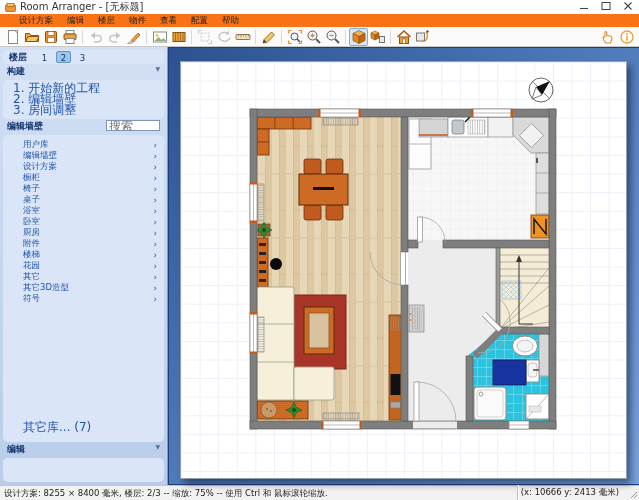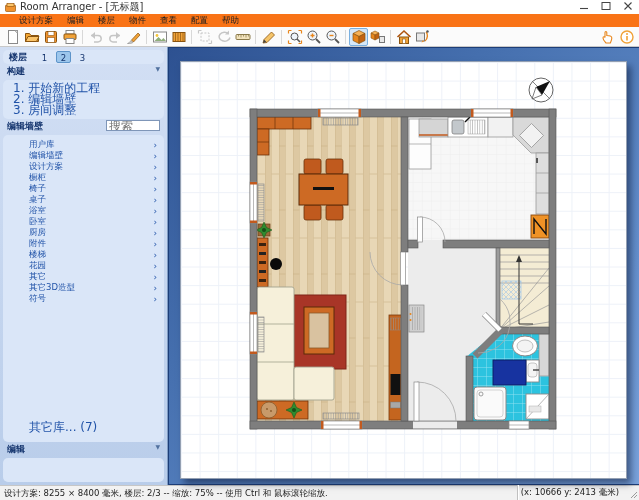--- a/index.html
+++ b/index.html
@@ -43,21 +43,21 @@
     font-size:8.5px; margin-right:4px; border:1px solid transparent; border-radius:2px; }
   .floor-btn.selected { background:#9cc6ec; border-color:#5d94c9; }
   .sec-header { height:14px; display:flex; align-items:flex-start; padding:0 7px;
     font-weight:bold; color:#15356e; font-size:9px; }
   .sec-header .grow { flex:1; }
   .collapse { font-size:6px; color:#51719f; }
   .steps { padding:3px 0; }
   .step { color:#2153a8; font-size:12px; line-height:11px; padding:0 0 0 10px; }
   .search-input { width:54px; height:11px; font-size:12px; padding:0 2px;
     border:1px solid #7f96b8; background:#fff; color:#888; font-family:"DejaVu Sans",sans-serif; }
-  .cats { flex:1; display:flex; flex-direction:column; padding:4px 0 3px 16px; min-height:0; }
+  .cats { flex:1; display:flex; flex-direction:column; padding:4px 0 3px 10px; min-height:0; }
   .cat-row { display:flex; align-items:center; height:11px; padding:0 7px 0 10px;
     color:#2153a8; font-size:8.5px; }
   .cat-row .grow { flex:1; }
   .chev { color:#2153a8; font-size:9px; }
   .spacer { flex:1; }
   .more-link { color:#2153a8; font-size:12px; padding:2px 0 3px 10px; }
   .bottom-panel { height:24px; }
 
   
   .canvas { flex:1; position:relative; border:1px solid #1d3e78; border-right:0;

